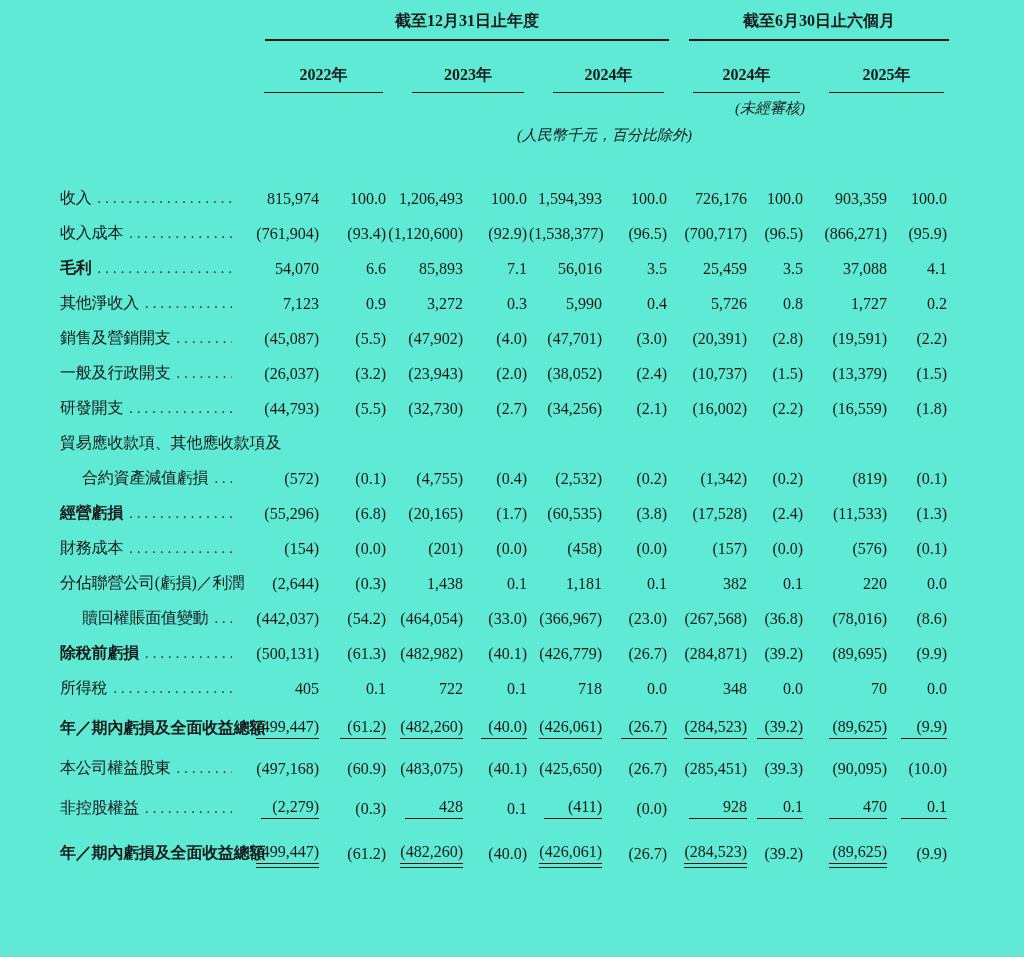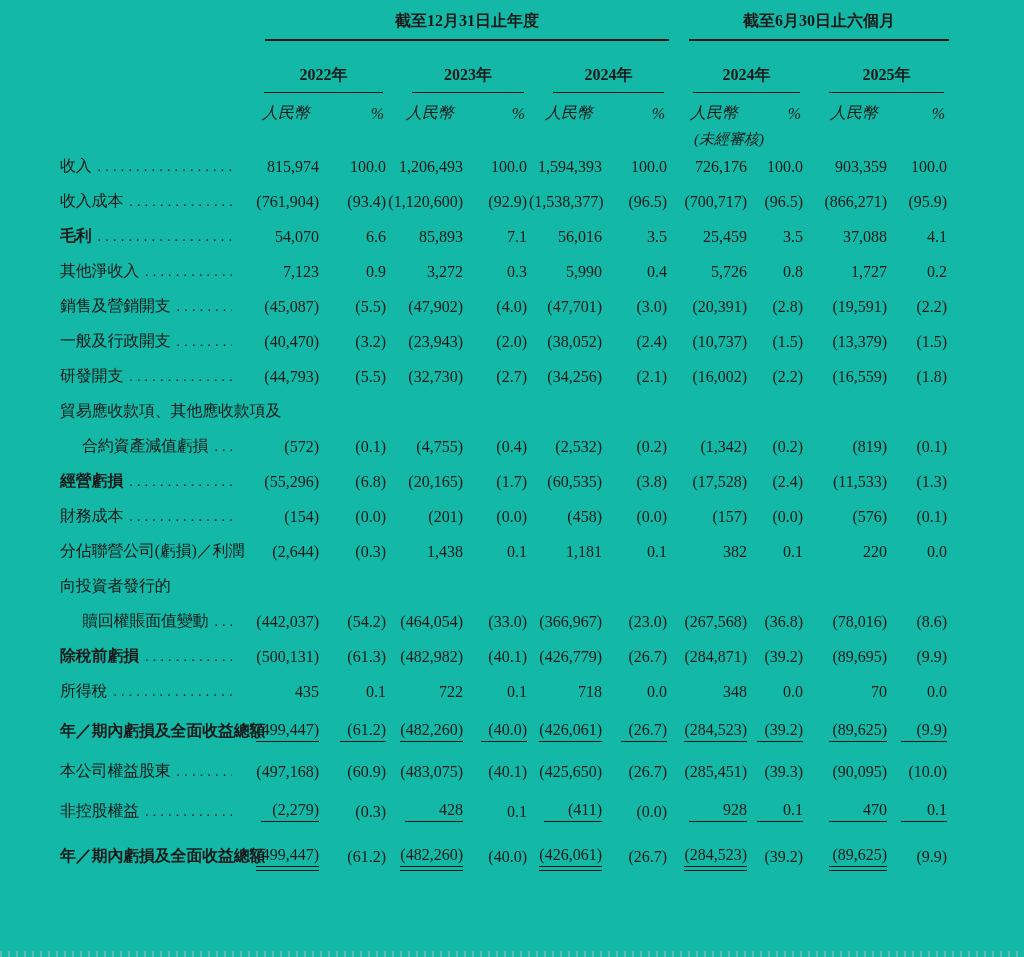--- a/index.html
+++ b/index.html
@@ -1,30 +1,30 @@
 <!DOCTYPE html>
 <html><head>
 <meta charset="utf-8">
 <style>
   html,body{margin:0;padding:0;background:#ffffff;}
-  .page{position:relative;width:1024px;height:957px;background:#14b8a6;overflow:hidden;
+  .page{position:relative;width:1024px;height:957px;background:#5eead4;overflow:hidden;
         font-family:"Liberation Serif","DejaVu Serif",serif;color:#1a1a1a;}
   table.fin{table-layout:fixed;border-collapse:collapse;width:889px;margin:8px 0 0 60px;}
   td{padding:0;vertical-align:middle;}
   
   .grp{font-weight:bold;font-size:16px;text-align:center;border-bottom:2px solid #161616;
        padding:3px 0 7px 0;}
   .g1{margin-left:25px;}
   .g2{margin-left:20px;}
   .yr{font-weight:bold;font-size:16px;text-align:center;border-bottom:1.6px solid #161616;
       padding:9px 0 6px 0;margin:15px 5px 0 24px;}
   tr.h3 td{padding-top:10px;font-style:italic;font-size:16px;}
   .rmb-h{text-align:right;padding-right:12px;}
   .pct-h{text-align:right;padding-right:4px;}
-  .unaud{text-align:left;font-style:italic;font-size:15px;padding:6px 0 0 25px;}
+  .unaud{text-align:right;font-style:italic;font-size:15px;padding:6px 0 0 25px;}
   .units{text-align:center;font-style:italic;font-size:15px;padding:8px 0 0 20px;}
   tr.h5 td{padding-bottom:36px;}
   
   tbody td{height:35px;font-size:16px;}
   tbody tr.tall td{height:45px;}
   .labcell{letter-spacing:-0.2px;margin-left:36px;}
   .labcell .lab{display:flex;align-items:baseline;white-space:nowrap;}
   .bold{font-weight:bold;}
   .italic{font-style:italic;}
   .indent .lab{padding-left:22px;}
@@ -83,39 +83,32 @@
         <td colspan="2">
             <div class="yr">2024年</div>
           </td>
         <td colspan="2">
             <div class="yr">2024年</div>
           </td>
         <td colspan="2">
             <div class="yr">2025年</div>
           </td>
       </tr>
-      <tr class="h3">
-        <td></td>
-        <td class="rmb-h">人民幣</td>
-        <td class="pct-h">%</td>
-        <td class="rmb-h">人民幣</td>
-        <td class="pct-h">%</td>
-        <td class="rmb-h">人民幣</td>
-        <td class="pct-h">%</td>
-        <td class="rmb-h">人民幣</td>
-        <td class="pct-h">%</td>
-        <td class="rmb-h">人民幣</td>
-        <td class="pct-h">%</td>
-      </tr>
       <tr class="h4">
         <td colspan="7"></td>
         <td colspan="2">
             <div class="unaud">(未經審核)</div>
           </td>
         <td colspan="2"></td>
+      </tr>
+      <tr class="h5">
+        <td></td>
+        <td colspan="10">
+            <div class="units">(人民幣千元，百分比除外)</div>
+          </td>
       </tr>
     </thead>
     <tbody id="fin-body">
         <tr>
           <td class="labcell">
             <div class="lab">
               <span class="t">收入</span>
               <span class="dots">................................................................................</span>
             </div>
           </td>
@@ -202,21 +195,21 @@
           <td class="num rmb"><span class="val">(19,591)</span></td>
           <td class="num pct"><span class="val">(2.2)</span></td>
         </tr>
         <tr>
           <td class="labcell">
             <div class="lab">
               <span class="t">一般及行政開支</span>
               <span class="dots">................................................................................</span>
             </div>
           </td>
-          <td class="num rmb"><span class="val">(40,470)</span></td>
+          <td class="num rmb"><span class="val">(26,037)</span></td>
           <td class="num pct"><span class="val">(3.2)</span></td>
           <td class="num rmb"><span class="val">(23,943)</span></td>
           <td class="num pct"><span class="val">(2.0)</span></td>
           <td class="num rmb"><span class="val">(38,052)</span></td>
           <td class="num pct"><span class="val">(2.4)</span></td>
           <td class="num rmb"><span class="val">(10,737)</span></td>
           <td class="num pct"><span class="val">(1.5)</span></td>
           <td class="num rmb"><span class="val">(13,379)</span></td>
           <td class="num pct"><span class="val">(1.5)</span></td>
         </tr>
@@ -311,27 +304,20 @@
           <td class="num rmb"><span class="val">1,438</span></td>
           <td class="num pct"><span class="val">0.1</span></td>
           <td class="num rmb"><span class="val">1,181</span></td>
           <td class="num pct"><span class="val">0.1</span></td>
           <td class="num rmb"><span class="val">382</span></td>
           <td class="num pct"><span class="val">0.1</span></td>
           <td class="num rmb"><span class="val">220</span></td>
           <td class="num pct"><span class="val">0.0</span></td>
         </tr>
         <tr>
-          <td class="labcell" colspan="11">
-            <div class="lab">
-              <span class="t">向投資者發行的</span>
-            </div>
-          </td>
-        </tr>
-        <tr>
           <td class="labcell indent">
             <div class="lab">
               <span class="t">贖回權賬面值變動</span>
               <span class="dots">................................................................................</span>
             </div>
           </td>
           <td class="num rmb"><span class="val">(442,037)</span></td>
           <td class="num pct"><span class="val">(54.2)</span></td>
           <td class="num rmb"><span class="val">(464,054)</span></td>
           <td class="num pct"><span class="val">(33.0)</span></td>
@@ -360,21 +346,21 @@
           <td class="num rmb"><span class="val">(89,695)</span></td>
           <td class="num pct"><span class="val">(9.9)</span></td>
         </tr>
         <tr>
           <td class="labcell">
             <div class="lab">
               <span class="t">所得稅</span>
               <span class="dots">................................................................................</span>
             </div>
           </td>
-          <td class="num rmb"><span class="val">435</span></td>
+          <td class="num rmb"><span class="val">405</span></td>
           <td class="num pct"><span class="val">0.1</span></td>
           <td class="num rmb"><span class="val">722</span></td>
           <td class="num pct"><span class="val">0.1</span></td>
           <td class="num rmb"><span class="val">718</span></td>
           <td class="num pct"><span class="val">0.0</span></td>
           <td class="num rmb"><span class="val">348</span></td>
           <td class="num pct"><span class="val">0.0</span></td>
           <td class="num rmb"><span class="val">70</span></td>
           <td class="num pct"><span class="val">0.0</span></td>
         </tr>

